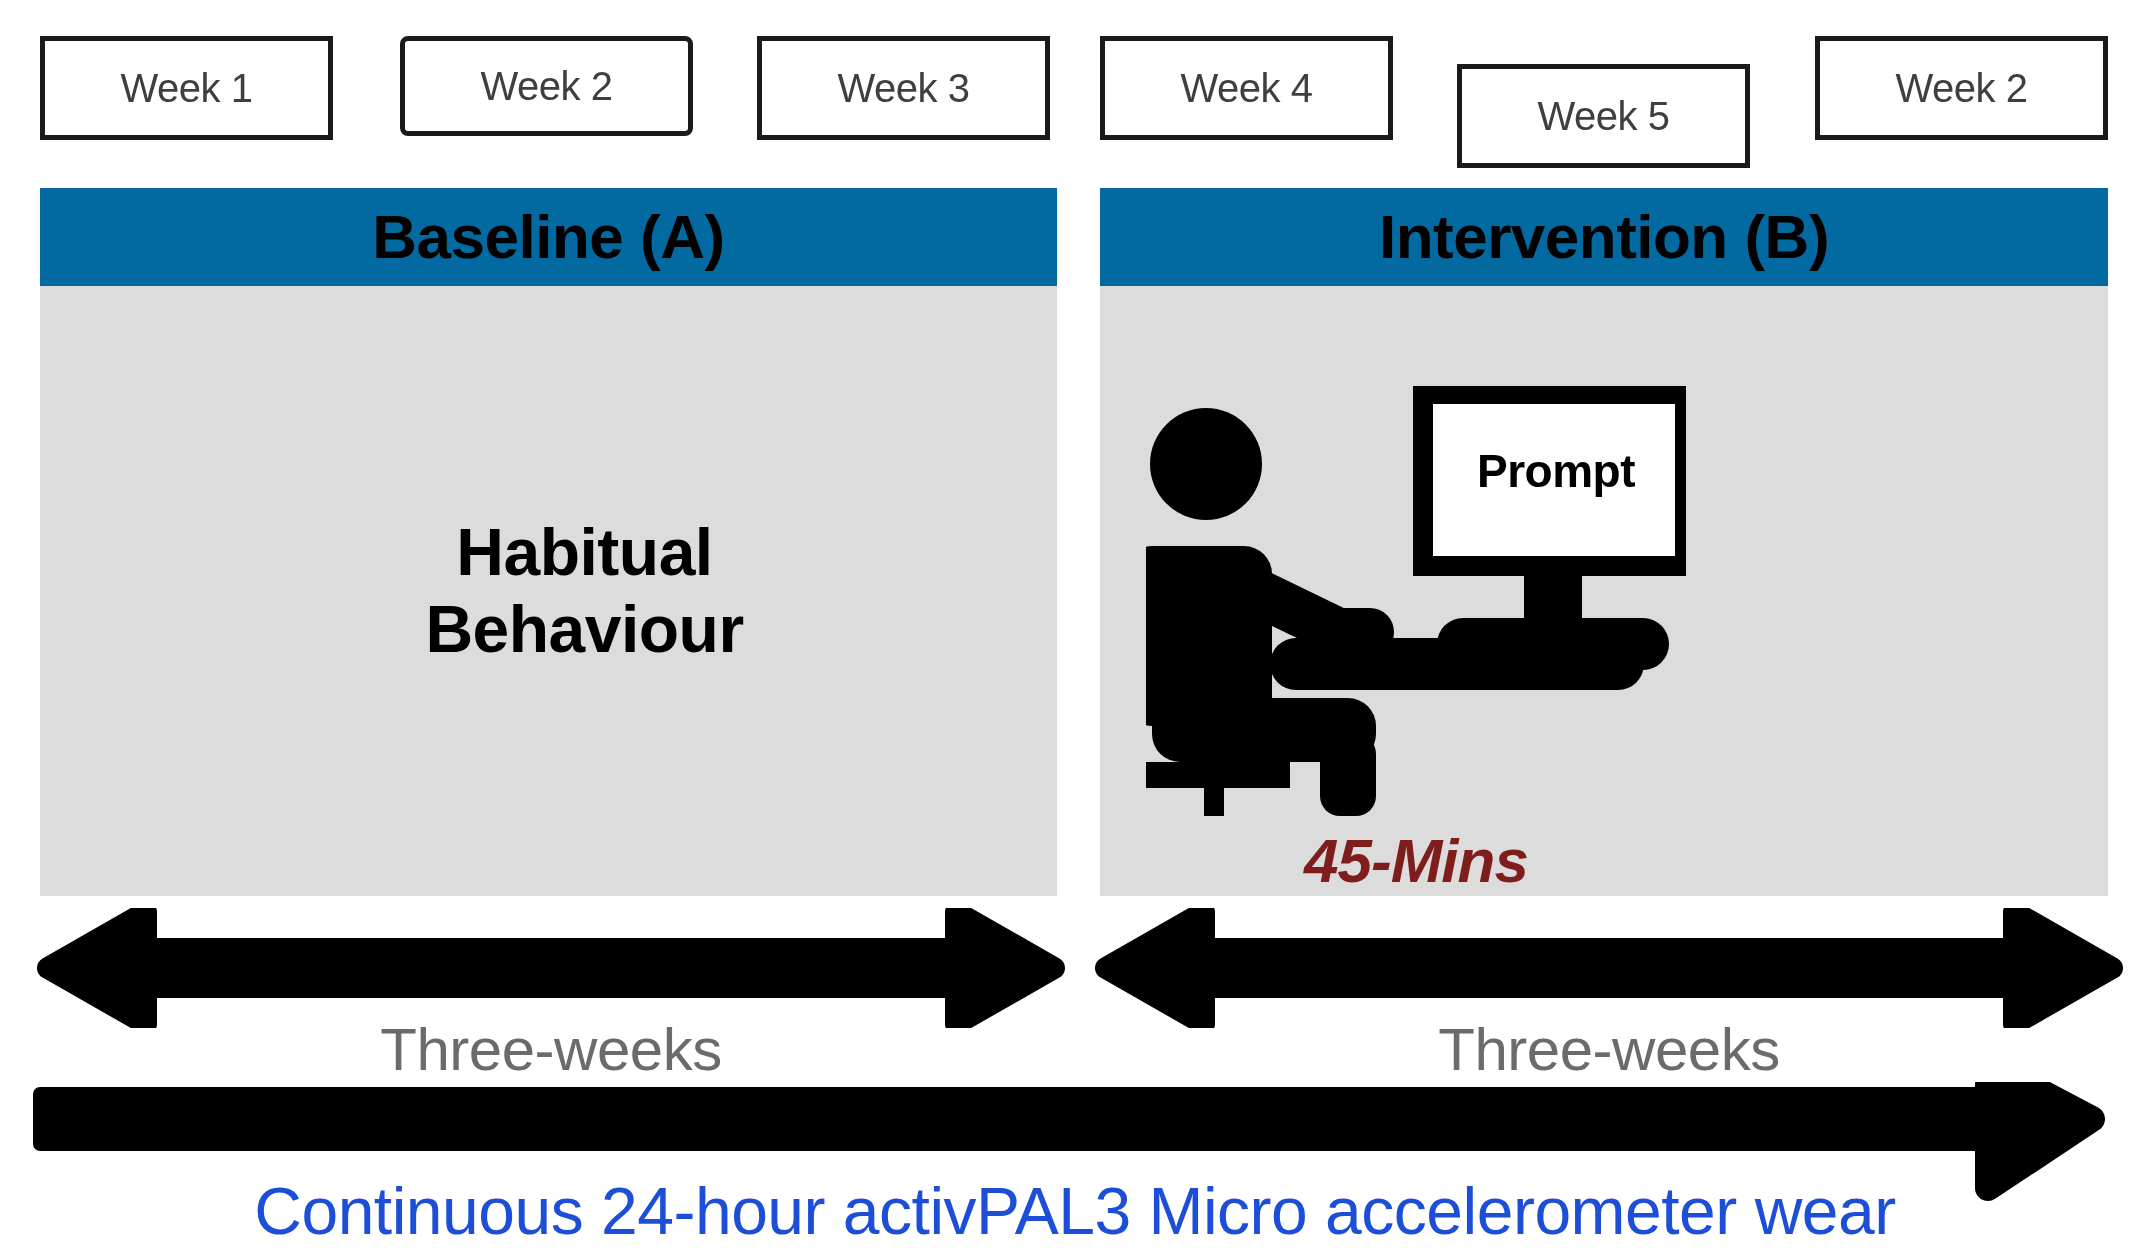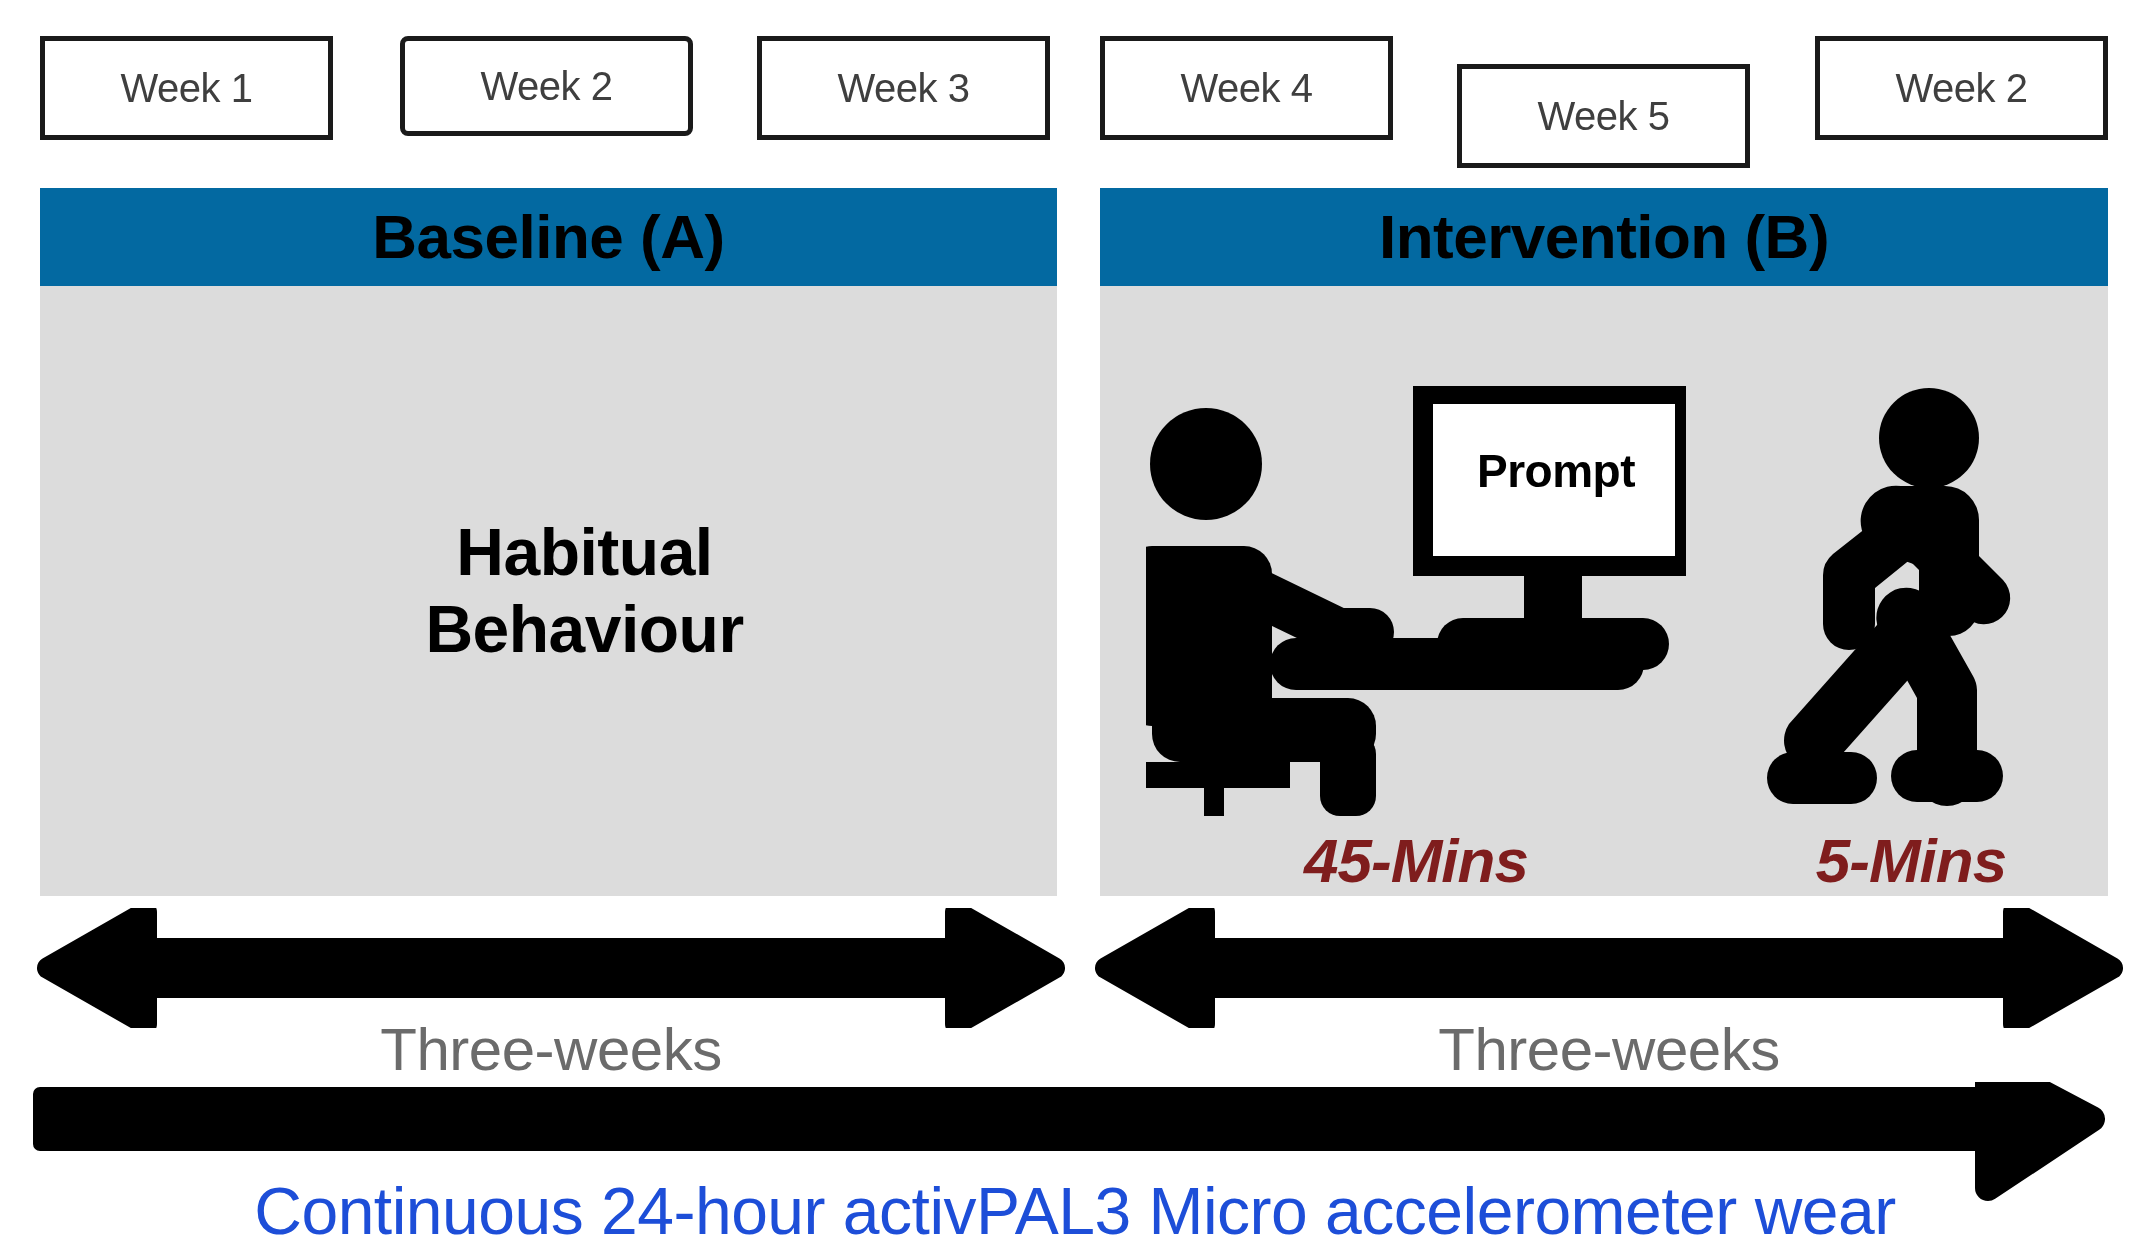--- a/index.html
+++ b/index.html
@@ -212,45 +212,20 @@
 
             <rect x="58" y="400" width="20" height="30" fill="#000000"></rect>
           </svg>
 
           <div class="prompt-word" style="left:300px; top:62px; width:220px; text-align:center;">Prompt</div>
         </div>
 
         <div class="icon-caption" style="margin-top:14px;">45-Mins</div>
       </div>
 
-      <div class="icon-slot" style="left:560px; top:46px; width:430px; height:560px;">
-
-        <div style="position:relative; width:300px; height:430px;">
-          <svg viewBox="0 0 300 430" width="300" height="430" aria-hidden="true">
-
-            <circle cx="168" cy="52" r="50" fill="#000000"></circle>
-
-            <path d="M140 100 h44 a34 34 0 0 1 34 34 v86 a30 30 0 0 1 -60 0 v-40 l-28 -10 a30 30 0 0 1 10 -70 z" fill="#000000"></path>
-
-            <path d="M138 116 L72 168 a28 28 0 0 0 -10 22 v48 a26 26 0 0 0 52 0 v-36 l42 -34 a28 28 0 0 0 -18 -52 z" fill="#000000"></path>
-
-            <path d="M190 142 l52 52 a26 26 0 0 1 -38 36 l-52 -52 a26 26 0 0 1 38 -36 z" fill="#000000"></path>
-
-            <path d="M168 212 l44 78 a30 30 0 0 1 4 14 v86 a30 30 0 0 1 -60 0 v-78 l-38 -68 a30 30 0 0 1 50 -32 z" fill="#000000"></path>
-
-            <path d="M156 364 h60 a26 26 0 0 1 0 52 h-60 a26 26 0 0 1 0 -52 z" fill="#000000"></path>
-
-            <path d="M150 216 a30 30 0 0 1 20 52 l-96 108 a30 30 0 0 1 -46 -38 l96 -108 a30 30 0 0 1 26 -14 z" fill="#000000"></path>
-
-            <path d="M32 366 h58 a26 26 0 0 1 0 52 H32 a26 26 0 0 1 0 -52 z" fill="#000000"></path>
-          </svg>
-        </div>
-
-        <div class="icon-caption" style="margin-top:14px;">5-Mins</div>
-      </div>
 
     </div>
   </div>
 
   <div class="duration-block" style="left:26px; top:908px; width:1050px; height:130px;">
     <svg width="1050" height="120" viewBox="0 0 1050 120">
       <path d="M118 30 H932 V90 H118 Z" fill="#000000"></path>
       <path d="M120 4 L120 116 L22 60 Z" fill="#000000" stroke="#000000" stroke-width="22" stroke-linejoin="round"></path>
       <path d="M930 4 L930 116 L1028 60 Z" fill="#000000" stroke="#000000" stroke-width="22" stroke-linejoin="round"></path>
     </svg>

